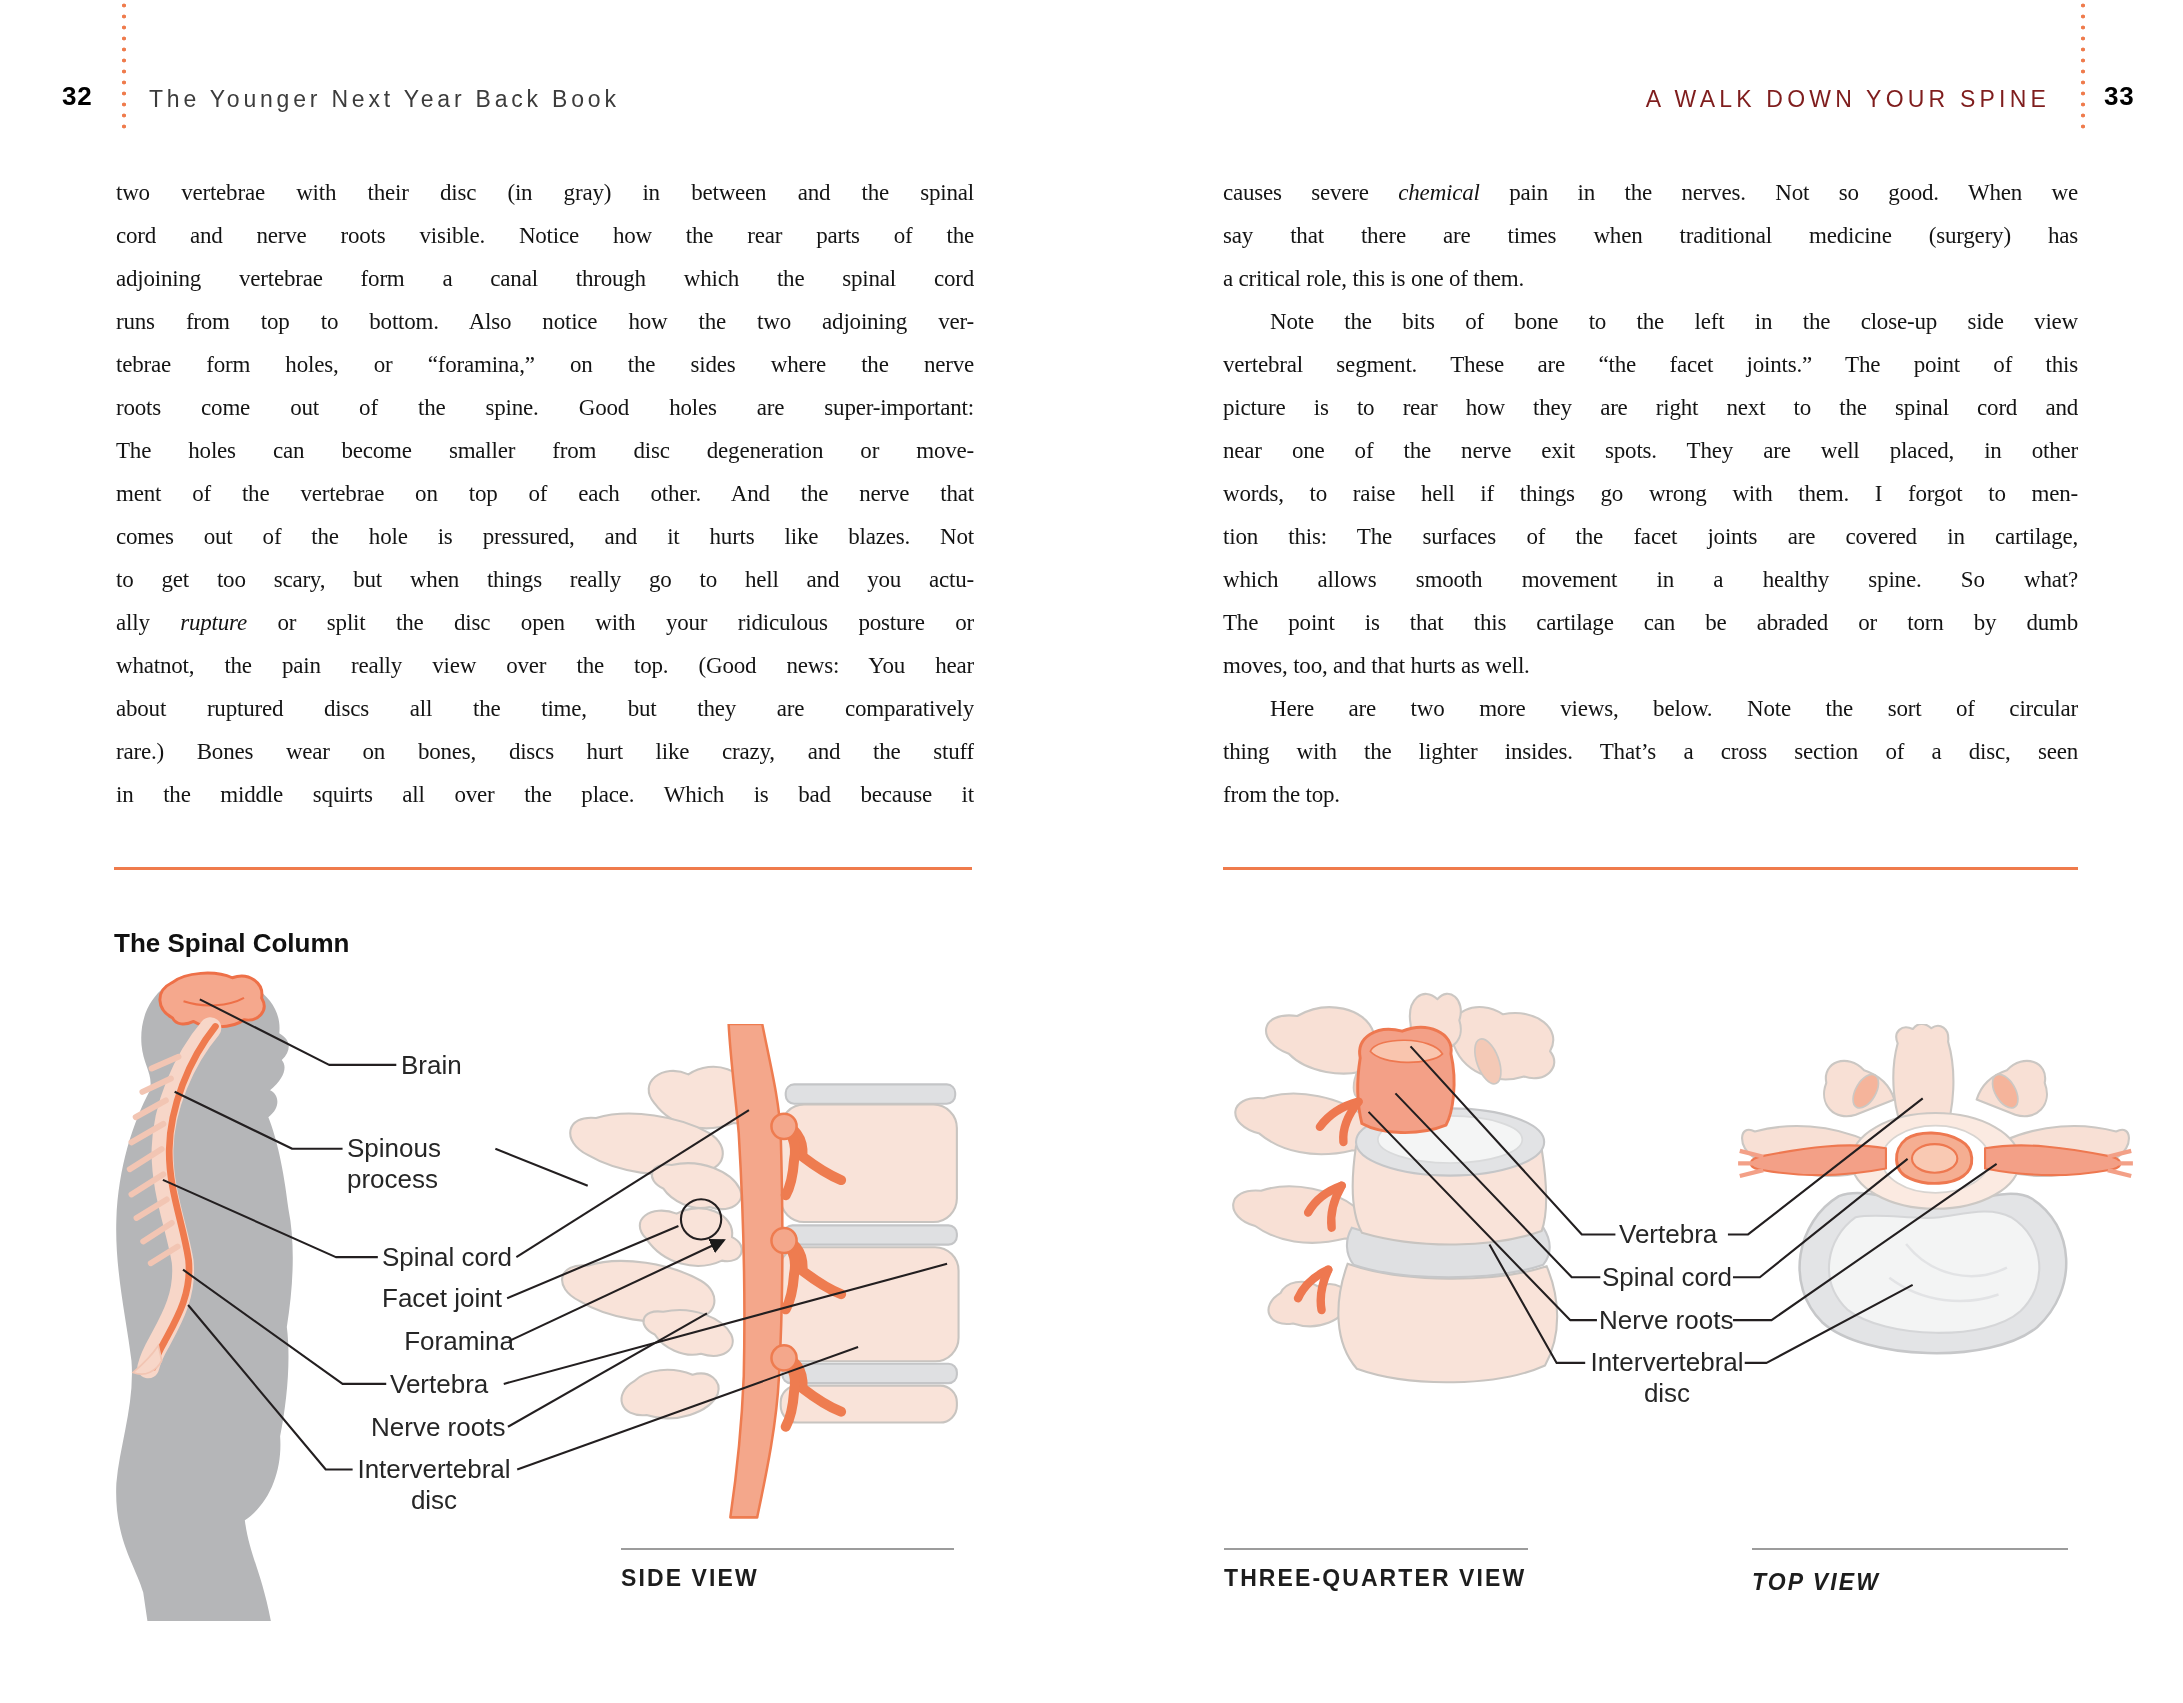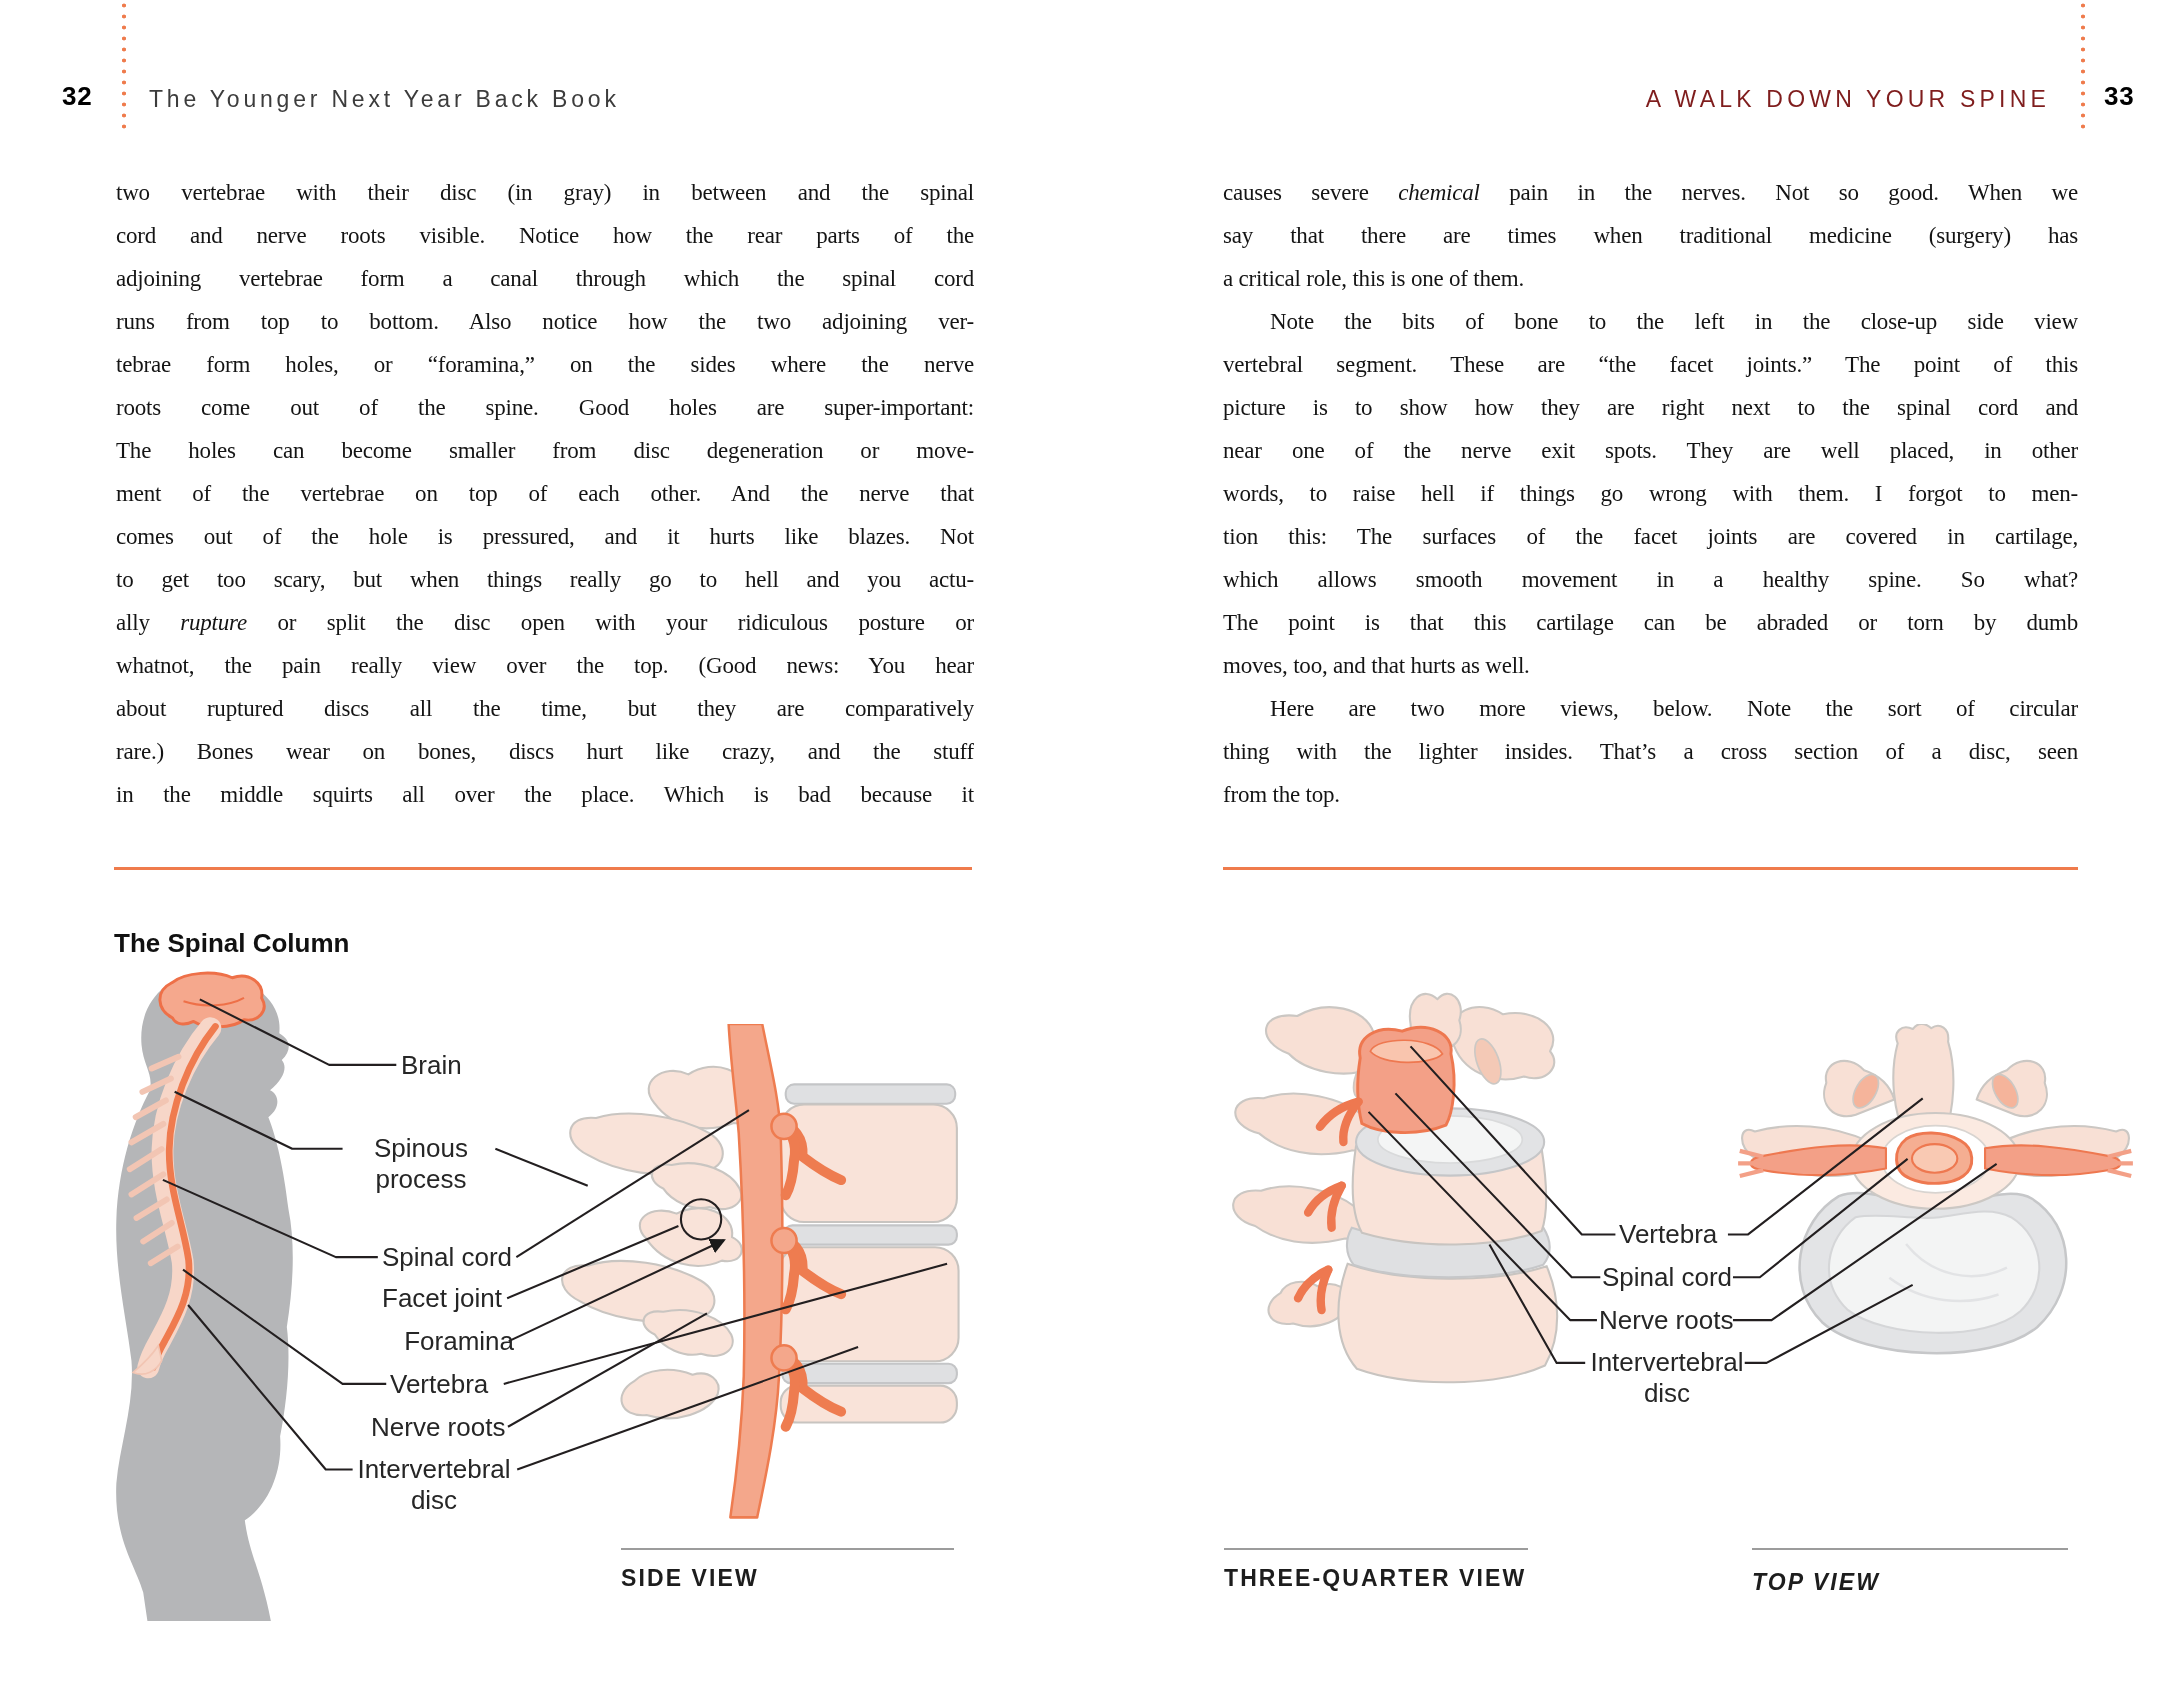--- a/index.html
+++ b/index.html
@@ -57,21 +57,21 @@
       <div class="bodyline"><span>about ruptured discs all the time, but they are comparatively</span></div>
       <div class="bodyline"><span>rare.) Bones wear on bones, discs hurt like crazy, and the stuff</span></div>
       <div class="bodyline"><span>in the middle squirts all over the place. Which is bad because it</span></div>
     </div>
   <div id="right-body" class="bodycol" style="left:1223px;top:171px;width:855px;">
       <div class="bodyline"><span>causes severe </span><em>chemical</em><span> pain in the nerves. Not so good. When we</span></div>
       <div class="bodyline"><span>say that there are times when traditional medicine (surgery) has</span></div>
       <div class="bodyline parend"><span>a critical role, this is one of them.</span></div>
       <div class="bodyline indent"><span>Note the bits of bone to the left in the close-up side view</span></div>
       <div class="bodyline"><span>vertebral segment. These are “the facet joints.” The point of this</span></div>
-      <div class="bodyline"><span>picture is to show how they are right next to the spinal cord and</span></div>
+      <div class="bodyline"><span>picture is to rear how they are right next to the spinal cord and</span></div>
       <div class="bodyline"><span>near one of the nerve exit spots. They are well placed, in other</span></div>
       <div class="bodyline"><span>words, to raise hell if things go wrong with them. I forgot to men-</span></div>
       <div class="bodyline"><span>tion this: The surfaces of the facet joints are covered in cartilage,</span></div>
       <div class="bodyline"><span>which allows smooth movement in a healthy spine. So what?</span></div>
       <div class="bodyline"><span>The point is that this cartilage can be abraded or torn by dumb</span></div>
       <div class="bodyline parend"><span>moves, too, and that hurts as well.</span></div>
       <div class="bodyline indent"><span>Here are two more views, below. Note the sort of circular</span></div>
       <div class="bodyline"><span>thing with the lighter insides. That’s a cross section of a disc, seen</span></div>
       <div class="bodyline parend"><span>from the top.</span></div>
     </div>
@@ -230,21 +230,21 @@
       <polyline points="2064,1521 2096,1521 2272,1380"></polyline>
       <polyline points="1630,1324 1870,1572 1902,1572"></polyline>
       <polyline points="2064,1572 2110,1572 2378,1386"></polyline>
       <polyline points="1774,1482 1854,1623 1888,1623"></polyline>
       <polyline points="2078,1623 2104,1623 2278,1530"></polyline>
     </g>
   </svg>
 
   <div id="labels-root">
       <div class="fig-label" style="left: 401px; top: 1050px; width: 101px; text-align: left;">Brain</div>
-      <div class="fig-label" style="left: 347px; top: 1133px; width: 148px; text-align: center;">Spinous
+      <div class="fig-label" style="left: 347px; top: 1133px; width: 148px; ">Spinous
 process</div>
       <div class="fig-label" style="left: 382px; top: 1242px; width: 143px; text-align: left;">Spinal cord</div>
       <div class="fig-label" style="left: 382px; top: 1283px; width: 134px; text-align: left;">Facet joint</div>
       <div class="fig-label" style="left: 388px; top: 1326px; width: 126px; text-align: right;">Foramina</div>
       <div class="fig-label" style="left: 390px; top: 1369px; width: 122px; text-align: left;">Vertebra</div>
       <div class="fig-label" style="left: 371px; top: 1412px; width: 141px; text-align: left;">Nerve roots</div>
       <div class="fig-label" style="left: 351px; top: 1454px; width: 166px; text-align: center;">Intervertebral
 disc</div>
       <div class="fig-label" style="left: 1619px; top: 1219px; width: 122px; text-align: left;">Vertebra</div>
       <div class="fig-label" style="left: 1602px; top: 1262px; width: 143px; text-align: left;">Spinal cord</div>

